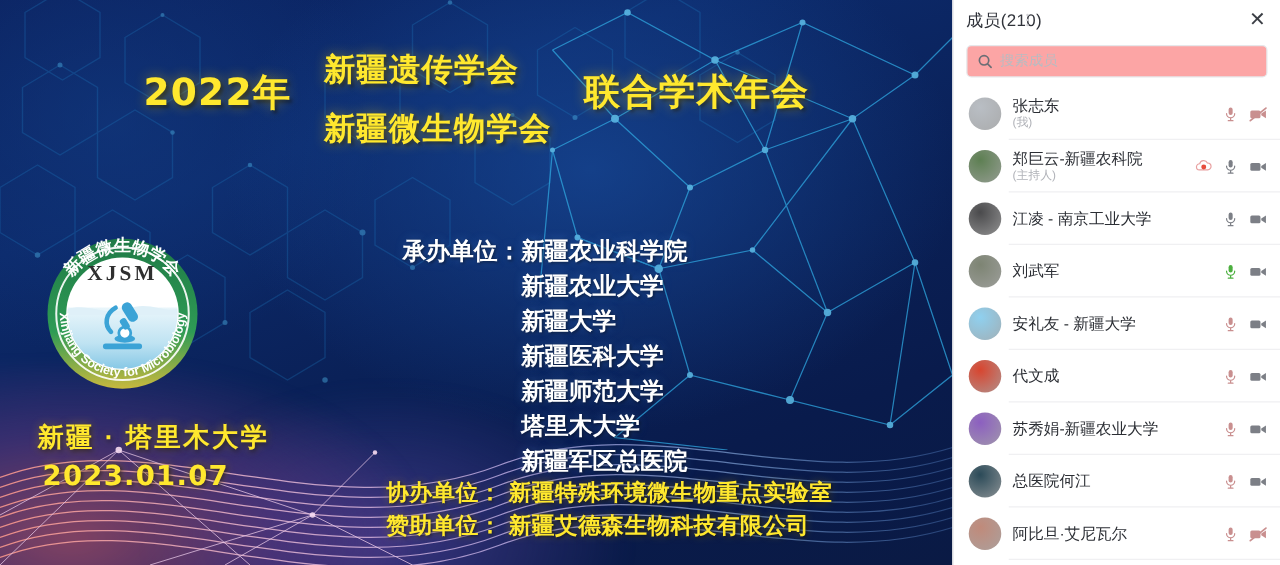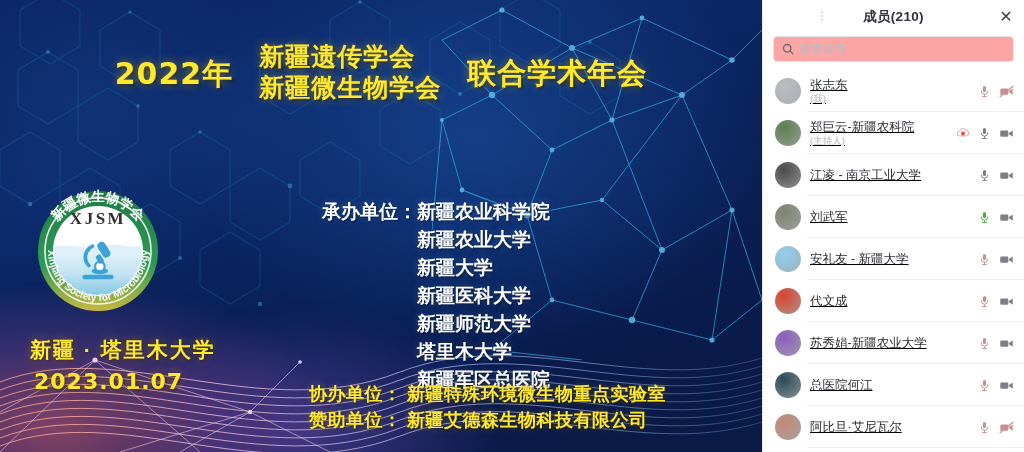--- a/index.html
+++ b/index.html
@@ -44,21 +44,21 @@
     position:absolute; top:40px; left:0; width:762px;
     display:flex; align-items:flex-start; justify-content:center; gap:26px;
     z-index: 6;
   }
   .hl-year {
     font-size: 30px; font-weight: 700; color: #ffe82e;
     text-shadow: 0 0 10px rgba(255,210,0,.45), 2px 2px 3px rgba(0,0,0,.5);
     letter-spacing: 1px; margin-top: 14px;
     font-family: "DejaVu Sans", "Liberation Sans", sans-serif;
   }
-  .hl-socs { display:flex; flex-direction:column; gap:1px; margin-top: 2px; }
+  .hl-socs { display:flex; flex-direction:column; gap:17px; margin-top: 2px; }
   .hl-soc {
     font-size: 25px; font-weight: 700; color: #ffe82e; line-height: 1.18;
     text-shadow: 0 0 10px rgba(255,210,0,.45), 2px 2px 3px rgba(0,0,0,.5);
     letter-spacing: 1px;
   }
   .hl-joint {
     font-size: 29px; font-weight: 700; color: #ffe82e; margin-top: 14px;
     text-shadow: 0 0 10px rgba(255,210,0,.45), 2px 2px 3px rgba(0,0,0,.5);
     letter-spacing: 1px;
   }
@@ -69,21 +69,21 @@
     z-index: 6;
   }
 
   
   .emblem {
     position:absolute; left:22px; top:186px; width:152px; height:134px; z-index:6;
   }
 
   
   .org-block {
-    position:absolute; left:322px; top:198px; z-index:6;
+    position:absolute; left:322px; top:188px; z-index:6;
     color:#ffffff; font-size:19px; line-height:1.47; font-weight:700;
     text-shadow: 1px 1px 3px rgba(0,0,0,.6), 0 0 8px rgba(90,160,255,.35);
   }
   .org-first { display:flex; }
   .org-label { white-space:nowrap; }
   .org-list { display:flex; flex-direction:column; }
 
   
   .loc {
     position:absolute; left:30px; top:336px; z-index:7;
@@ -110,21 +110,21 @@
     border-left:1px solid #e9e9ec; display:flex; flex-direction:column;
     position:relative;
   }
   .panel-header {
     height:34px; flex:0 0 34px; display:flex; align-items:center;
     position:relative; padding:0 10px;
   }
   .drag-handle { position:absolute; left:58px; top:11px; display:flex; flex-direction:column; gap:2px; }
   .drag-handle i { display:block; width:2px; height:2px; background:#cfcfd4; border-radius:50%; }
   .panel-title {
-    flex:1; text-align:center; font-size:13.5px; color:#30333a; font-weight:700;
+    flex:1; text-align:left; font-size:13.5px; color:#30333a; font-weight:400;
     letter-spacing:.3px;
   }
   .close-btn {
     position:absolute; right:8px; top:7px; width:20px; height:20px;
     display:flex; align-items:center; justify-content:center;
     color:#3b3e45; font-size:16px; line-height:1; cursor:pointer;
   }
 
   .search-wrap { padding: 2px 10px 8px 10px; }
   .search-box {
@@ -145,21 +145,21 @@
   }
   .prow::after {
     content:""; position:absolute; left:44px; right:0; bottom:0;
     height:1px; background:#f0f0f2;
   }
   .prow:last-child::after { background:#f0f0f2; }
   .avatar {
     width:26px; height:26px; border-radius:50%; flex:0 0 26px;
     background-size:cover; position:relative; overflow:hidden;
   }
-  .pinfo { flex:1; min-width:0; display:flex; flex-direction:column; justify-content:center; line-height:1.12;text-decoration:underline; }
+  .pinfo { flex:1; min-width:0; display:flex; flex-direction:column; justify-content:center; line-height:1.12; }
   .pname {
     font-size:12.5px; color:#2b2e34; white-space:nowrap; overflow:hidden;
     text-overflow:ellipsis; font-weight:500;
   }
   .psub { font-size:9.5px; color:#b0b2b8; margin-top:2px; }
   .pctrl { display:flex; align-items:center; gap:7px; flex:0 0 auto; }
   .icon-btn { width:15px; height:15px; display:flex; align-items:center; justify-content:center; cursor:pointer; }
   .rec-badge { width:15px; height:15px; display:flex; align-items:center; justify-content:center; }
 </style>
 </head>

